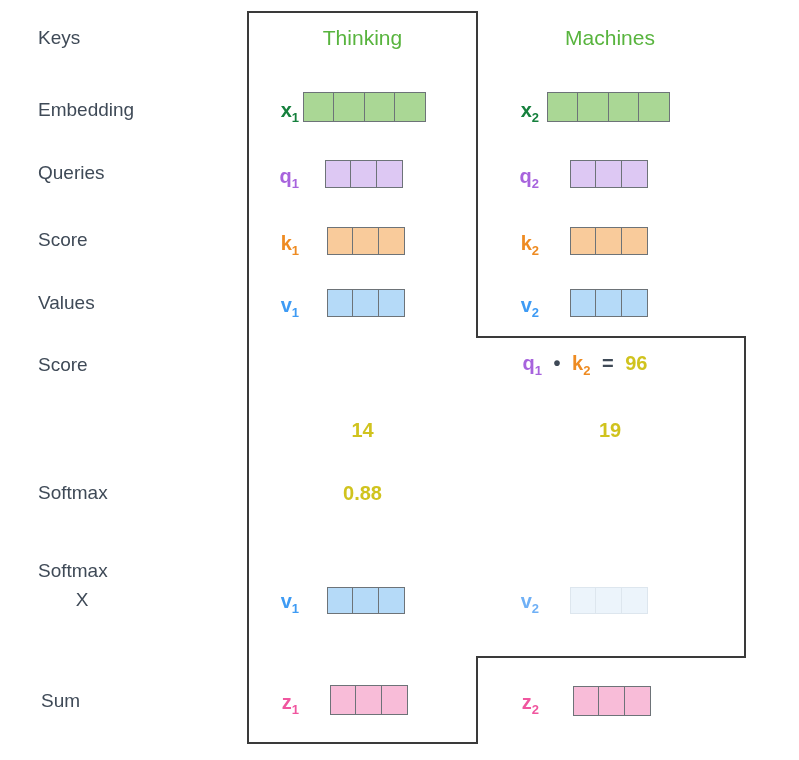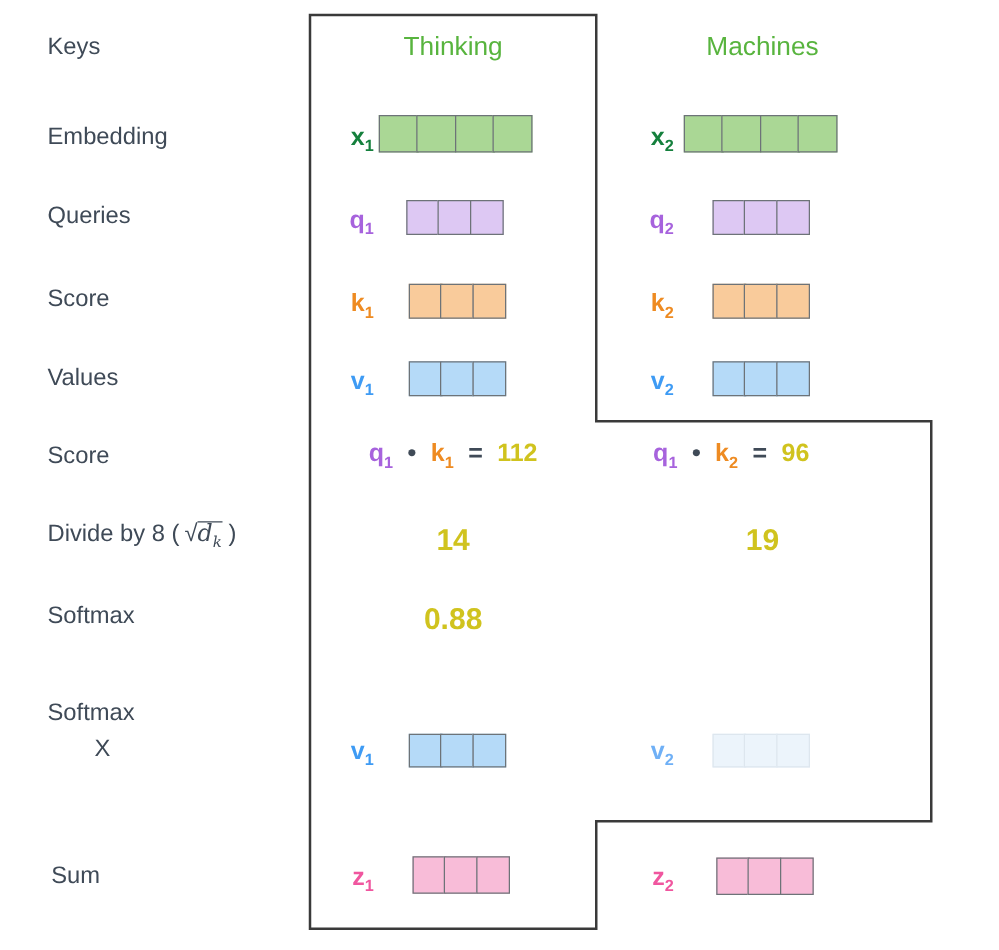--- a/index.html
+++ b/index.html
@@ -55,44 +55,40 @@
   .vec.bluew  .cell { width:27px; height:27px; background:#b5daf8; }
   .vec.faded  .cell { width:27px; height:27px; background:#ecf4fb; border-color:#dde6ee; }
   .vec.pink   .cell { width:27px; height:30px; background:#f8bcd8; }
 
   .scoretext {
     position:absolute; top:352px; font-size:20px; font-weight:bold;
     text-align:center; white-space:nowrap;
   }
   .scoretext span.tok { margin:0 3px; }
   .yellownum {
-    position:absolute; font-size:24px; font-weight:bold; color:#d0c31e;
+    position:absolute; font-size:20px; font-weight:bold; color:#d0c31e;
     text-align:center;
   }
 </style>
 </head>
 <body>
 
 <div class="stage">
 
   <svg class="outline" width="799" height="760" viewBox="0 0 799 760">
     <path d="M248,12 L477,12 L477,337 L745,337 L745,657 L477,657 L477,743 L248,743 Z" fill="none" stroke="#3a3a3a" stroke-width="2"></path>
   </svg>
 
   <div class="rowlabel" style="top:27px">Keys</div>
   <div class="rowlabel" style="top:99px">Embedding</div>
   <div class="rowlabel" style="top:162px">Queries</div>
   <div class="rowlabel" style="top:229px">Score</div>
   <div class="rowlabel" style="top:292px">Values</div>
   <div class="rowlabel" style="top:354px">Score</div>
 
-  <div class="rowlabel" style="top:417px">
-    <span>Divide by 8 (</span><span class="sqrt">√</span><span class="overbar"><span>d</span><sub>k</sub></span>
-    <span>)</span>
-  </div>
 
   <div class="rowlabel" style="top:482px">Softmax</div>
 
   <div class="rowlabel sxv" style="top:556px">
     <div>Softmax</div>
     <div>X</div>
   </div>
 
   <div class="rowlabel" style="top:690px;left:41px">Sum</div>
 
@@ -150,27 +146,20 @@
       <div class="cell"></div>
     </div>
 
   <div class="veclabel t-blue" style="left:503px;top:294px;width:36px"><span>v</span><sub>2</sub></div>
   <div class="vec blue" style="left:570px;top:289px">
       <div class="cell"></div>
       <div class="cell"></div>
       <div class="cell"></div>
     </div>
 
-  <div class="scoretext" style="left:248px;width:229px">
-    <span class="tok t-purple"><span>q</span><sub>1</sub></span>
-    <span class="tok t-dark">•</span>
-    <span class="tok t-orange"><span>k</span><sub>1</sub></span>
-    <span class="tok t-dark">=</span>
-    <span class="tok t-yellow">112</span>
-  </div>
   <div class="scoretext" style="left:460px;width:250px">
     <span class="tok t-purple"><span>q</span><sub>1</sub></span>
     <span class="tok t-dark">•</span>
     <span class="tok t-orange"><span>k</span><sub>2</sub></span>
     <span class="tok t-dark">=</span>
     <span class="tok t-yellow">96</span>
   </div>
 
   <div class="yellownum" style="left:248px;width:229px;top:419px">14</div>
   <div class="yellownum" style="left:490px;width:240px;top:419px">19</div>

